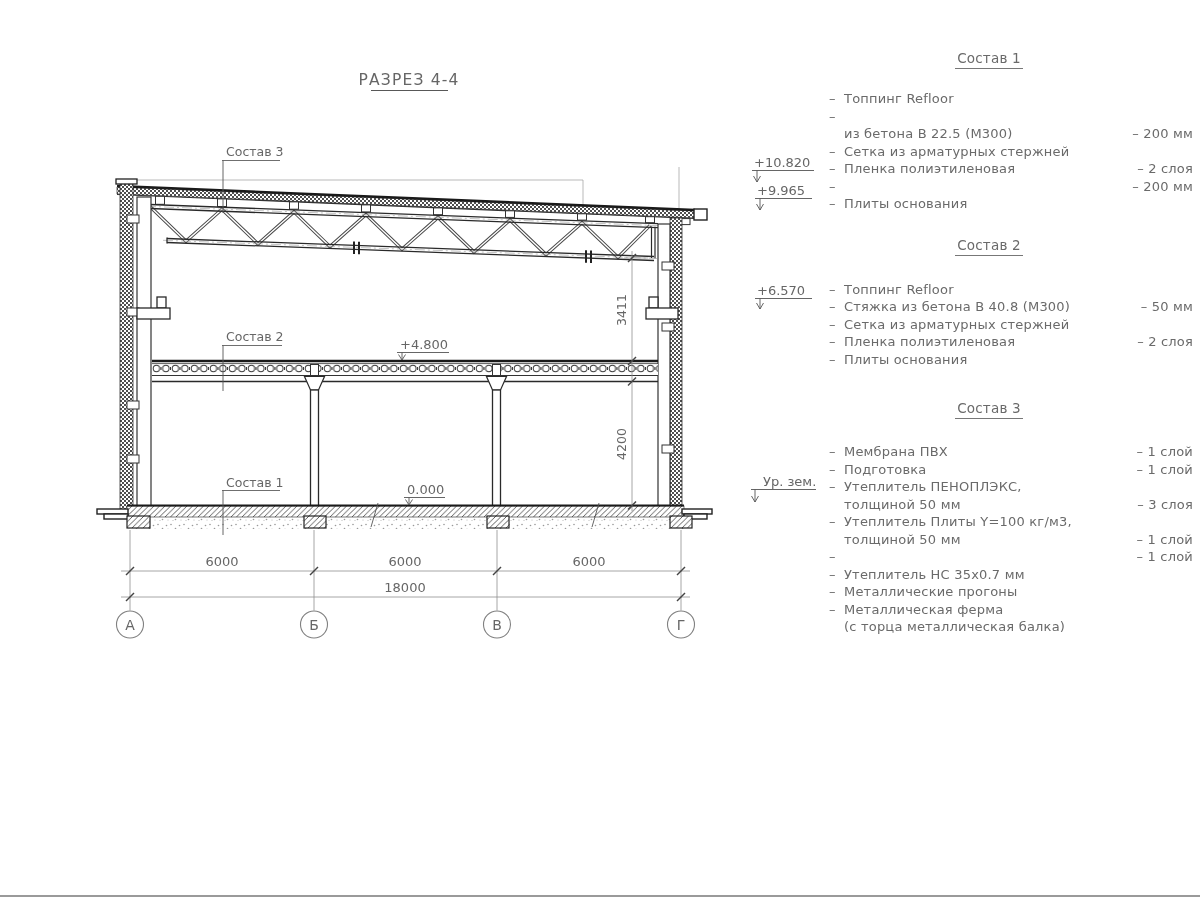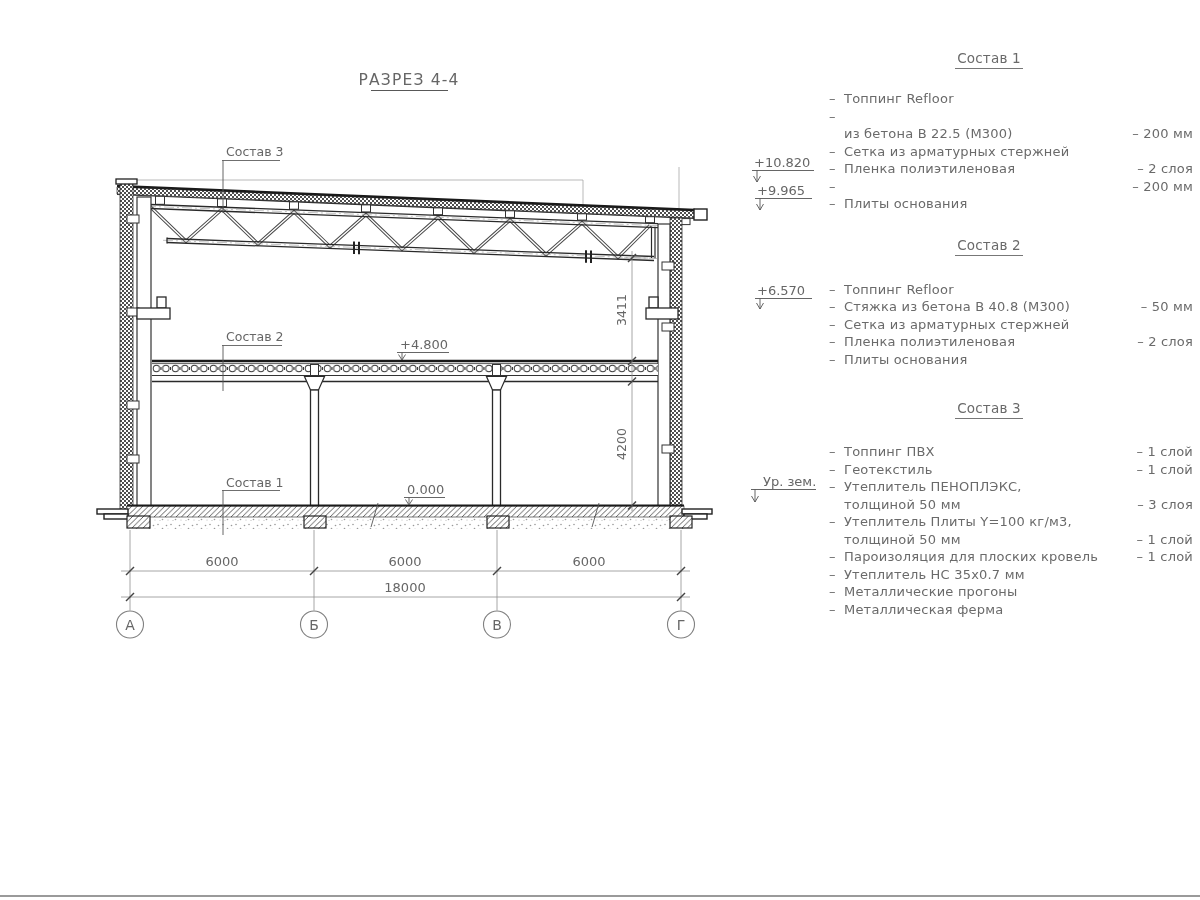--- a/index.html
+++ b/index.html
@@ -364,26 +364,26 @@
     <div class="li">
           <span class="dash">–</span>
           <span class="t">Плиты основания</span>
         </div>
   </div>
 
   <div class="spec-sec sec3">
     <div class="spec-h"><span>Состав 3</span></div>
     <div class="li">
           <span class="dash">–</span>
-          <span class="t">Топпинг ПВХ</span>
+          <span class="t">Мембрана ПВХ</span>
           <span class="val">– 1 слой</span>
         </div>
     <div class="li">
           <span class="dash">–</span>
-          <span class="t">Геотекстиль</span>
+          <span class="t">Подготовка</span>
           <span class="val">– 1 слой</span>
         </div>
     <div class="li">
           <span class="dash">–</span>
           <span class="t">Утеплитель ПЕНОПЛЭКС,</span>
         </div>
     <div class="li cont">
           <span class="dash">–</span>
           <span class="t">толщиной 50 мм</span>
           <span class="val">– 3 слоя</span>
@@ -392,32 +392,35 @@
           <span class="dash">–</span>
           <span class="t">Утеплитель Плиты Y=100 кг/м3,</span>
         </div>
     <div class="li cont">
           <span class="dash">–</span>
           <span class="t">толщиной 50 мм</span>
           <span class="val">– 1 слой</span>
         </div>
     <div class="li">
           <span class="dash">–</span>
-          <span class="t">Пароизоляция для плоских кровель</span>
           <span class="val">– 1 слой</span>
         </div>
     <div class="li">
           <span class="dash">–</span>
           <span class="t">Утеплитель НС 35х0.7 мм</span>
         </div>
     <div class="li">
           <span class="dash">–</span>
           <span class="t">Металлические прогоны</span>
         </div>
     <div class="li">
           <span class="dash">–</span>
           <span class="t">Металлическая ферма</span>
+        </div>
+    <div class="li cont">
+          <span class="dash">–</span>
+          <span class="t">(с торца металлическая балка)</span>
         </div>
   </div>
 </div>
 
 <div id="sheet-edge"></div>
 </div>
 
 </body></html>

